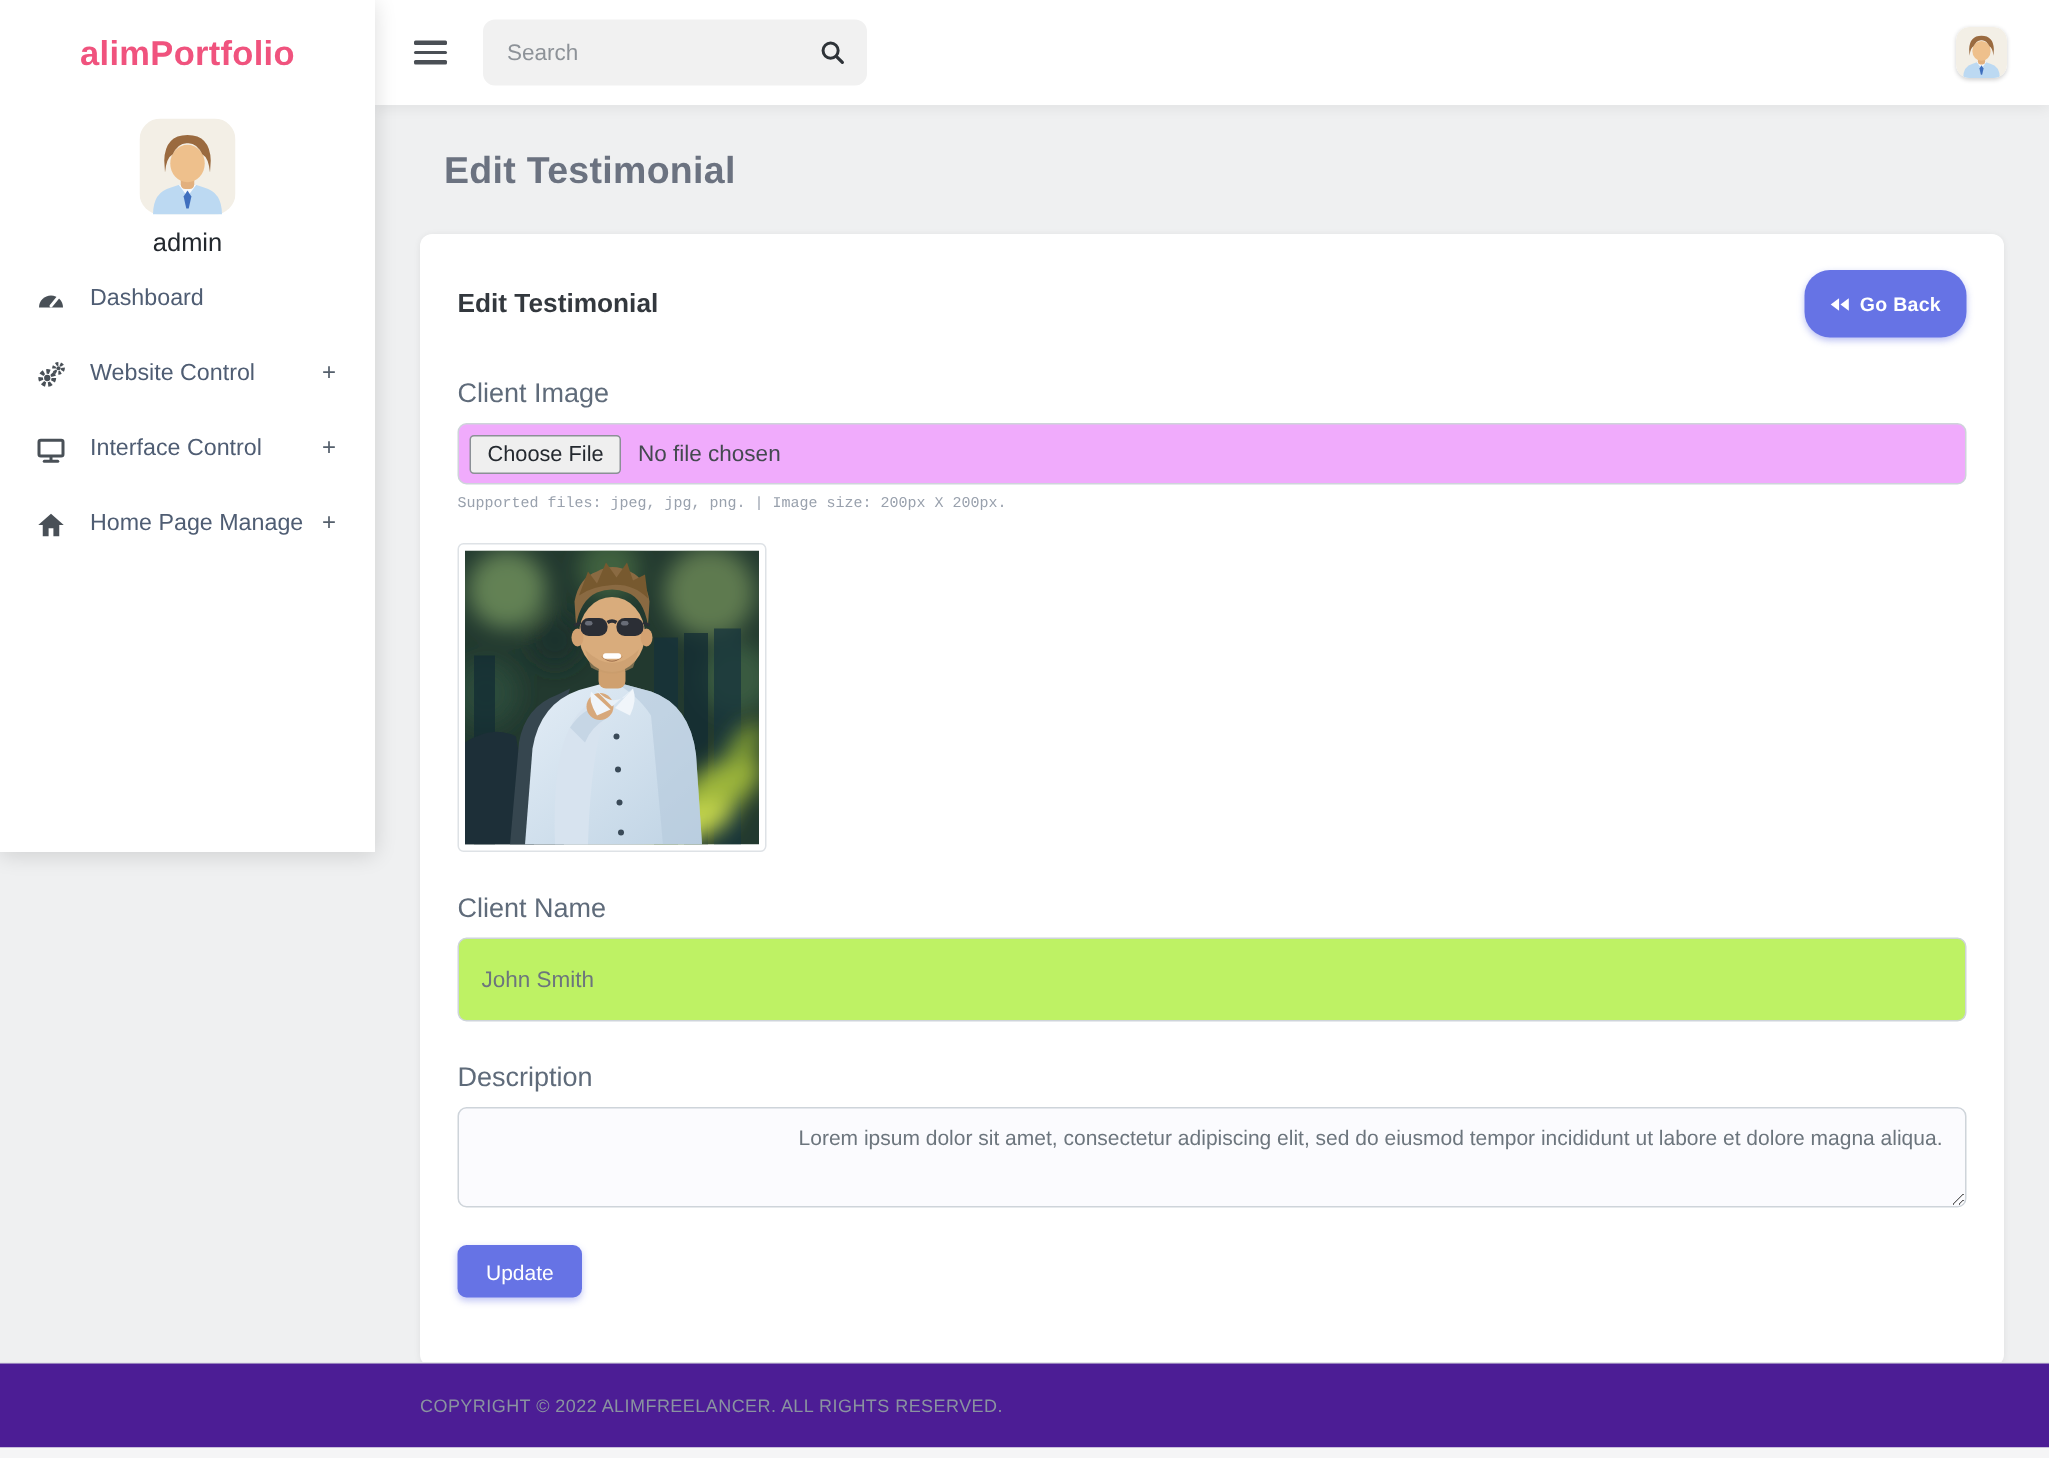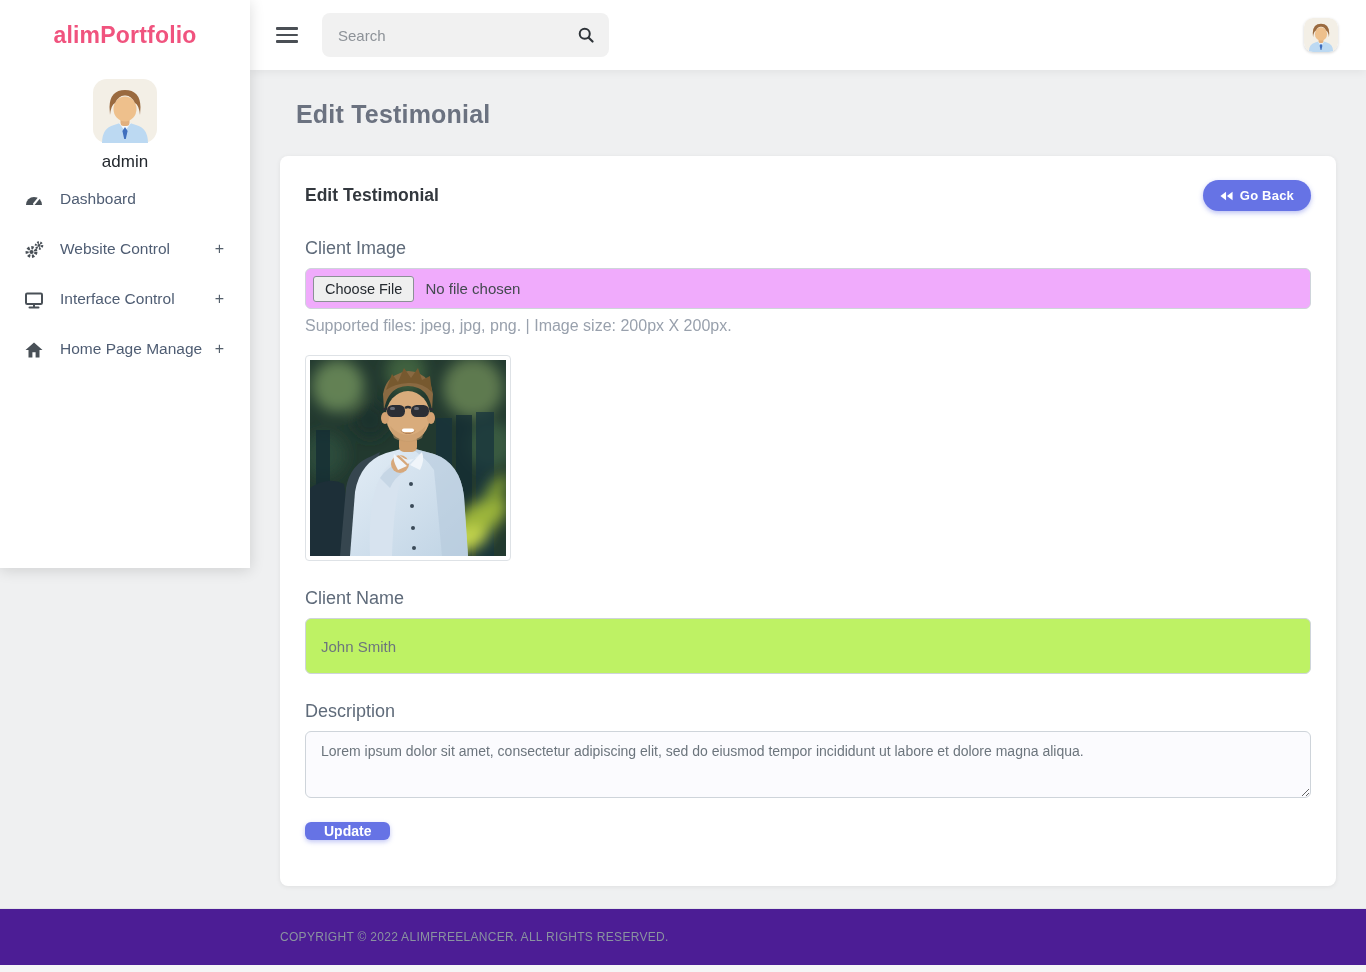--- a/index.html
+++ b/index.html
@@ -40,21 +40,21 @@
   
   .topbar {
     position:absolute; left:250px; right:0; top:0; height:70px;
     background:#ffffff; z-index:20;
     box-shadow:0 3px 8px rgba(0,0,0,.05);
     display:flex; align-items:center;
   }
   .hamburger { margin-left:26px; width:22px; height:16px; display:flex; flex-direction:column; justify-content:space-between; cursor:pointer; }
   .hamburger span { display:block; height:2.6px; background:#4a4f55; border-radius:1px; }
   .searchbox {
-    margin-left:24px; width:287px; height:44px; background:#f1f1f1;
+    margin-left:24px; width:256px; height:44px; background:#f1f1f1;
     border-radius:8px; display:flex; align-items:center; padding:0 14px 0 16px;
   }
   .searchbox input {
     flex:1; border:none; outline:none; background:transparent;
     font-family:"Liberation Sans", sans-serif; font-size:15px; color:#3a3f45;
   }
   .searchbox input::placeholder { color:#8d9298; }
   .search-btn { width:18px; height:18px; color:#2e3338; cursor:pointer; }
   .search-btn svg { width:18px; height:18px; display:block; }
   .topbar-avatar { margin-left:auto; margin-right:28px; width:34px; height:34px; cursor:pointer; }
@@ -71,62 +71,62 @@
     box-shadow:0 1px 5px rgba(0,0,0,.07);
     padding:24px 25px 46px 25px;
   }
   .card-header { display:flex; align-items:center; justify-content:space-between; }
   .card-title { font-size:17.5px; font-weight:bold; color:#33383e; }
   .goback-btn {
     display:inline-flex; align-items:center; gap:7px;
     background:#6673e5; color:#ffffff; border:none; cursor:pointer;
     font-family:"Liberation Sans", sans-serif;
     font-size:13px; font-weight:bold; letter-spacing:.2px;
-    height:31px; padding:0 17px; border-radius:17px;
+    height:45px; padding:0 17px; border-radius:17px;
     box-shadow:0 2px 5px rgba(102,115,229,.45);
   }
   .goback-btn svg { width:13px; height:10px; display:block; }
 
   .form-label { margin-top:27px; font-size:18px; color:#5f6b7a; }
   .file-box {
     margin-top:9px; height:41px; background:#f0abfc;
     border:1px solid #ced4da; border-radius:6px;
     display:flex; align-items:center; padding:0 12px 0 7px;
   }
   .choose-btn {
     font-family:"Liberation Sans", sans-serif;
     font-size:14.5px; color:#24292f; background:#efefef;
     border:1px solid #8b9096; border-radius:3px;
     padding:4px 11px; margin-right:11px; cursor:pointer;
   }
   .file-status { font-size:15px; color:#43494f; }
-  .file-help { margin-top:8px; font-size:16px; color:#99a1ad; }
+  .file-help { margin-top:8px; font-size:10px; color:#99a1ad;font-family:Liberation Mono, monospace; }
 
   .thumb {
     margin-top:20px; width:206px; height:206px;
     background:#fff; border:1px solid #dee2e6; border-radius:4px; padding:4px;
   }
   .thumb svg { width:196px; height:196px; display:block; }
 
   .text-input {
     margin-top:9px; width:100%; height:56px;
     background:#bef264; border:1px solid #ced4da; border-radius:6px;
     padding:0 15px; font-family:"Liberation Sans", sans-serif;
     font-size:15px; color:#6c757d; outline:none;
   }
   .text-area {
     margin-top:9px; width:100%; height:67px;
     background:#fbfbfe; border:1px solid #ced4da; border-radius:6px;
     padding:11px 15px; font-family:"Liberation Sans", sans-serif;
-    font-size:14px; color:#6c757d; outline:none; resize:both;
+    font-size:14px; color:#6c757d; outline:none; resize:both;text-align:right;
   }
   .update-btn {
     margin-top:20px; background:#6673e5; color:#fff; border:none; cursor:pointer;
     font-family:"Liberation Sans", sans-serif;
-    font-size:14px; font-weight:bold; height:18px; padding:0 19px;
+    font-size:14px; font-weight:normal; height:35px; padding:0 19px;
     border-radius:6px; box-shadow:0 2px 5px rgba(102,115,229,.4);
   }
 
   
   .footer {
     position:absolute; left:0; right:0; bottom:7px; height:57px;
     background:#4c1d95; border-top:1px solid #e3e5e8; z-index:10;
     padding:21px 0 0 280px;
   }
   .footer-text { font-size:12px; color:#8a93a0; letter-spacing:.3px; }

